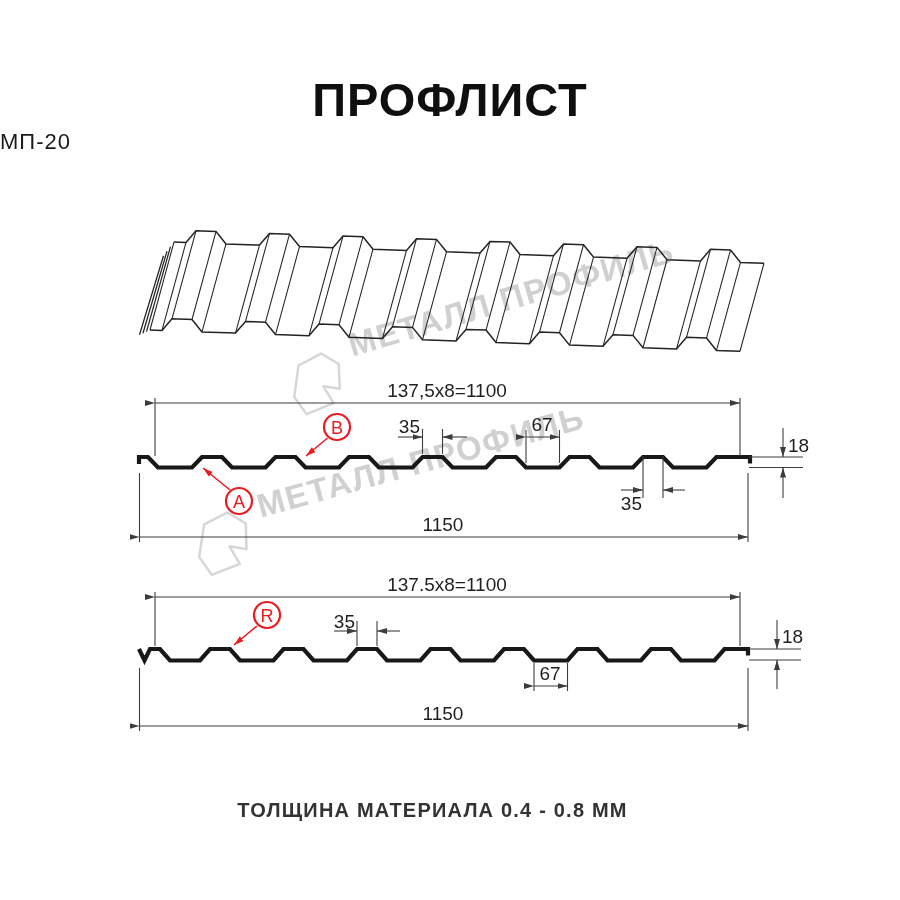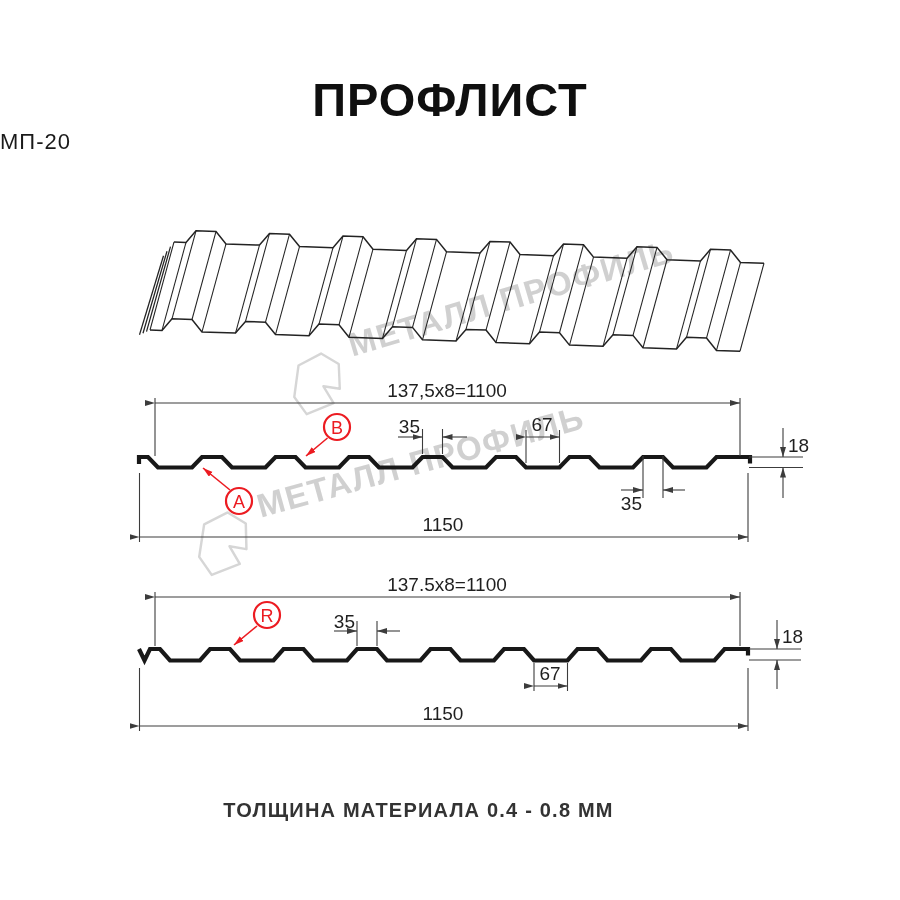--- a/index.html
+++ b/index.html
@@ -2,21 +2,21 @@
 <html><head>
 <meta charset="utf-8">
 <style>
   html,body{margin:0;padding:0;background:#fff;}
   .canvas{position:relative;width:900px;height:900px;background:#fff;overflow:hidden;
           font-family:"Liberation Sans",sans-serif;}
   .title{position:absolute;left:0;top:72px;width:900px;text-align:center;
          font-size:47px;font-weight:800;color:#0f0f0f;letter-spacing:1px;}
   .subtitle{position:absolute;left:0;top:129px;width:900px;text-align:left;
          font-size:22px;font-weight:500;color:#1a1a1a;letter-spacing:1px;}
-  .footer{position:absolute;left:4px;top:799px;width:829px;text-align:center;
+  .footer{position:absolute;left:18px;top:799px;width:829px;text-align:center;
          font-size:20px;font-weight:600;color:#333;letter-spacing:1.2px;}
   .wm{position:absolute;display:flex;align-items:flex-start;gap:10px;z-index:1;pointer-events:none;}
   .wm-text{font-size:33px;font-weight:700;letter-spacing:1.5px;color:rgba(170,170,170,0.55);white-space:nowrap;}
   .wm-logo{flex:0 0 auto;opacity:0.55;}
   .wm1{left:288px;top:344px;transform:rotate(-16.5deg);transform-origin:10px 55px;}
   .wm1 .wm-logo{margin-top:16px;}
   .wm2{left:192px;top:505px;transform:rotate(-15.5deg);transform-origin:10px 55px;}
   .wm2 .wm-logo{margin-top:14px;}
   #gfx{position:absolute;left:0;top:0;z-index:2;}
   #gfx text{font-family:"Liberation Sans",sans-serif;font-size:19px;fill:#1f1f1f;}

